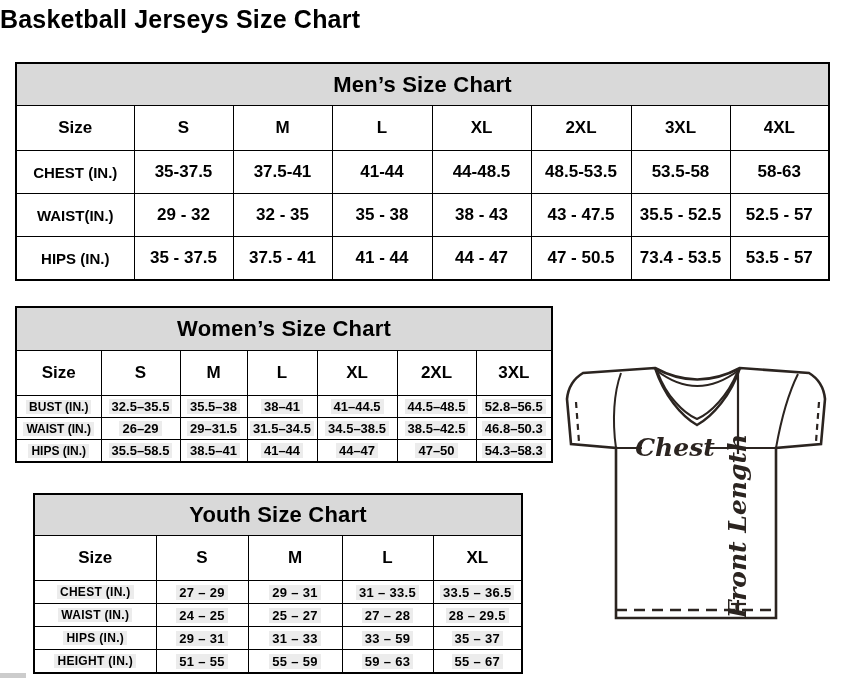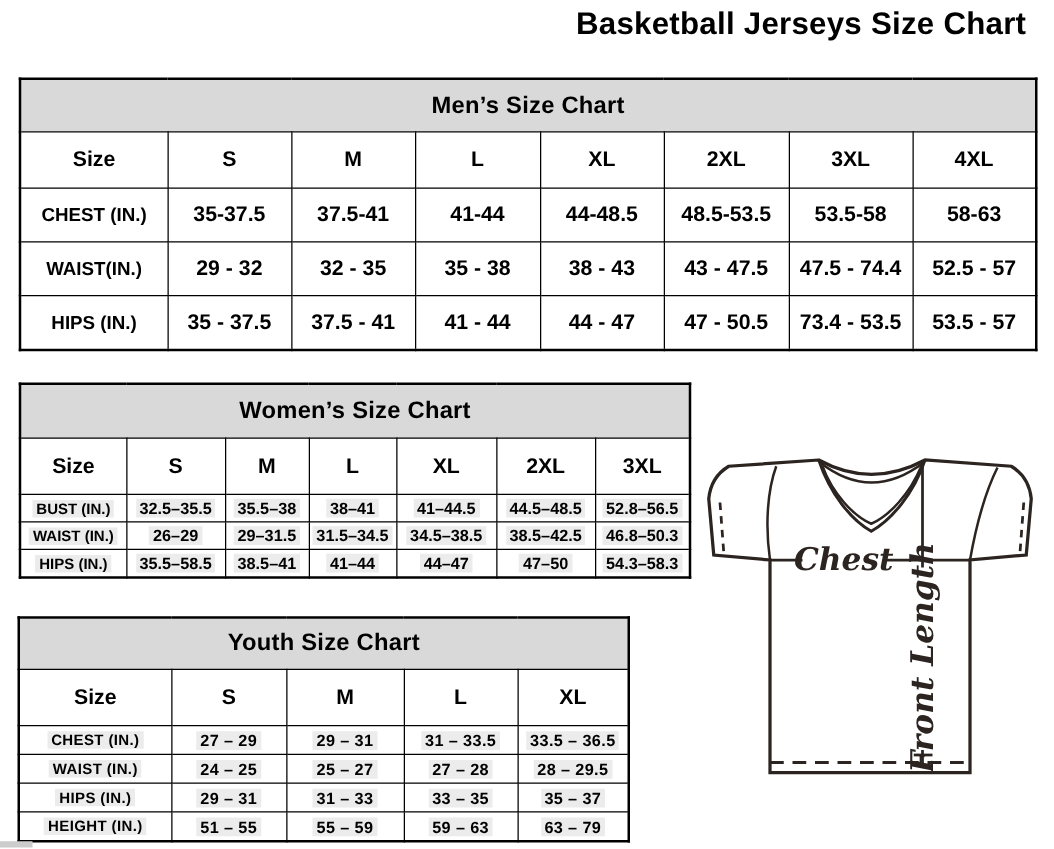--- a/index.html
+++ b/index.html
@@ -1,46 +1,46 @@
 <!DOCTYPE html>
 <html><head>
 <meta charset="utf-8">
 <style>
   html, body { margin:0; padding:0; background:#ffffff; }
   .page {
     position:relative; width:843px; height:679px; overflow:hidden;
     background:#ffffff; font-family:"Liberation Sans", sans-serif; color:#000;
   }
   .title {
-    position:absolute; top:5px; left:16px; width:805px; margin:0;
-    text-align:right; font-size:25px; font-weight:bold; letter-spacing:0.2px;
+    position:absolute; top:5px; left:0; width:805px; margin:0;
+    text-align:left; font-size:25px; font-weight:bold; letter-spacing:0.2px;
   }
   table.size-table {
     position:absolute; border-collapse:collapse; table-layout:fixed;
     background:#fff; border:2px solid #000;
   }
   table.size-table td {
     border:1px solid #000; text-align:center; vertical-align:middle;
     font-weight:bold; color:#000; padding:0; white-space:nowrap; overflow:hidden;
   }
-  td.ttl { background:#d9d9d9; font-size:19px; letter-spacing:0.2px; }
+  td.ttl { background:#d9d9d9; font-size:22px; letter-spacing:0.2px; }
 
   #mens-table { left:15px; top:62px; width:813px; }
   #mens-table td.ttl { height:41px; }
   #mens-table tr.sizerow td { height:44px; font-size:17px; }
   #mens-table tr.datarow td { height:42px; font-size:17px; }
   #mens-table tr.datarow td.lbl { font-size:15px; }
 
   #womens-table { left:15px; top:306px; width:536px; }
   #womens-table td.ttl { height:42px; }
   #womens-table tr.sizerow td { height:44px; font-size:17px; }
   #womens-table tr.datarow td { height:21px; font-size:13px; }
   #womens-table tr.datarow td.lbl { font-size:12px; }
 
-  #youth-table { left:14px; top:493px; width:488px;padding-left:16px; }
+  #youth-table { left:33px; top:493px; width:488px;padding-left:16px; }
   #youth-table td.ttl { height:40px; }
   #youth-table tr.sizerow td { height:44px; font-size:17px; }
   #youth-table tr.datarow td { height:22px; font-size:13px; letter-spacing:0.3px; }
   #youth-table tr.datarow td.lbl { font-size:12px; }
 
   .hl { background:#ececec; padding:0 3px; }
 
   .jersey { position:absolute; left:557px; top:358px; width:285px; height:265px; }
   .jersey path, .jersey line { stroke:#2b2420; fill:none; }
   .jersey .fillwhite { fill:#ffffff; }
@@ -94,21 +94,21 @@
           <td>53.5-58</td>
           <td>58-63</td>
         </tr>
         <tr class="datarow">
           <td class="lbl">WAIST(IN.)</td>
           <td>29 - 32</td>
           <td>32 - 35</td>
           <td>35 - 38</td>
           <td>38 - 43</td>
           <td>43 - 47.5</td>
-          <td>47.5 - 74.4</td>
+          <td>35.5 - 52.5</td>
           <td>52.5 - 57</td>
         </tr>
         <tr class="datarow">
           <td class="lbl">HIPS (IN.)</td>
           <td>35 - 37.5</td>
           <td>37.5 - 41</td>
           <td>41 - 44</td>
           <td>44 - 47</td>
           <td>47 - 50.5</td>
           <td>73.4 - 53.5</td>
@@ -200,29 +200,29 @@
           <td class="lbl"><span class="hl">WAIST (IN.)</span></td>
           <td><span class="hl">24 – 25</span></td>
           <td><span class="hl">25 – 27</span></td>
           <td><span class="hl">27 – 28</span></td>
           <td><span class="hl">28 – 29.5</span></td>
         </tr>
         <tr class="datarow">
           <td class="lbl"><span class="hl">HIPS (IN.)</span></td>
           <td><span class="hl">29 – 31</span></td>
           <td><span class="hl">31 – 33</span></td>
-          <td><span class="hl">33 – 35</span></td>
+          <td><span class="hl">33 – 59</span></td>
           <td><span class="hl">35 – 37</span></td>
         </tr>
         <tr class="datarow">
           <td class="lbl"><span class="hl">HEIGHT (IN.)</span></td>
           <td><span class="hl">51 – 55</span></td>
           <td><span class="hl">55 – 59</span></td>
           <td><span class="hl">59 – 63</span></td>
-          <td><span class="hl">63 – 79</span></td>
+          <td><span class="hl">55 – 67</span></td>
         </tr>
       </tbody>
     </table>
 
   <svg class="jersey" viewBox="0 0 285 265">
 
     <path class="fillwhite" stroke-width="2.6" d="M 98,10 L 26,15 C 16,21 11,31 10,41 L 14,86 L 59,90 L 59,260 L 219,260 L 219,90
          L 264,86 L 268,41 C 267,31 262,21 252,15 L 183,10 Q 140,33 98,10 Z"></path>
 
     <path stroke-width="2" d="M 99,12 Q 140,44 182,12"></path>

